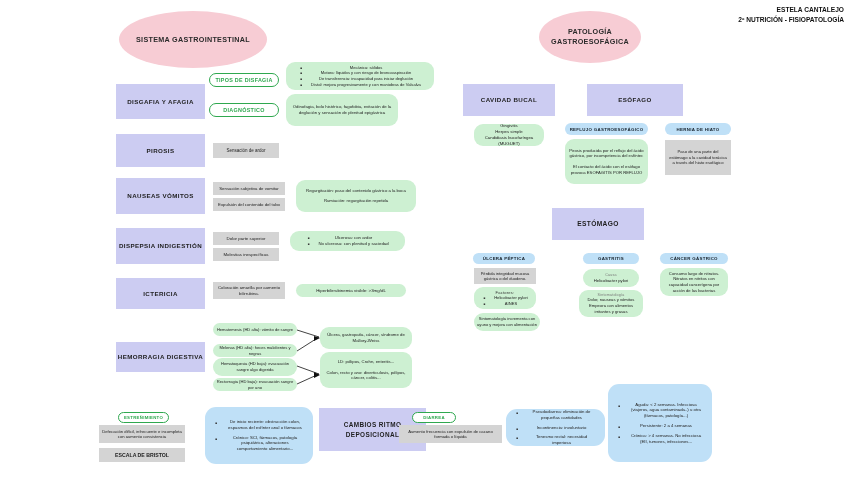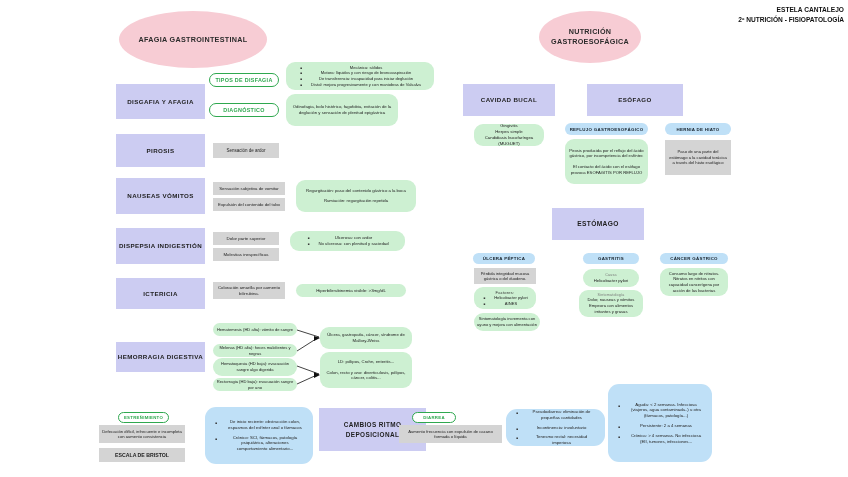--- a/index.html
+++ b/index.html
@@ -46,21 +46,21 @@
   <polygon points="314,336 320,338 314,341" fill="#111"></polygon>
   <polygon points="314,372 320,375 314,378" fill="#111"></polygon>
 </svg>
 
 <div class="n credit" style="left:690px;top:5px;width:154px;">
   <div>ESTELA CANTALEJO</div>
   <div>2º NUTRICIÓN - FISIOPATOLOGÍA</div>
 </div>
 
 <div class="n ellipse" style="left:119px;top:11px;width:148px;height:57px;font-size:7.2px;">
-  <span>AFAGIA GASTROINTESTINAL</span>
+  <span>SISTEMA GASTROINTESTINAL</span>
 </div>
 
 <div class="n hdr" style="left:116px;top:84px;width:89px;height:35px;font-size:6.2px;">
   <span>DISGAFIA Y AFAGIA</span>
 </div>
 <div class="n pill-o" style="left:209px;top:73px;width:70px;height:14px;font-size:5.4px;">
   <span>TIPOS DE DISFAGIA</span>
 </div>
 <div class="n green" style="left:286px;top:62px;width:148px;height:28px;font-size:4.1px;padding:2px 3px;">
   <ul class="ul">
@@ -180,21 +180,21 @@
 </div>
 <div class="n blue" style="left:608px;top:384px;width:104px;height:78px;font-size:4.3px;padding:3px 4px;">
   <ul class="ulL">
     <li>Aguda: &lt; 2 semanas. Infecciosa (viajeros, agua contaminada..) u otra (fármacos, patología...)</li>
     <li>Persistente: 2 a 4 semanas</li>
     <li>Crónica: &gt; 4 semanas. No infecciosa (EII, tumores, infecciones...</li>
   </ul>
 </div>
 
 <div class="n ellipse" style="left:539px;top:11px;width:102px;height:52px;font-size:7.2px;">
-  <span>NUTRICIÓN GASTROESOFÁGICA</span>
+  <span>PATOLOGÍA GASTROESOFÁGICA</span>
 </div>
 
 <div class="n hdr" style="left:463px;top:84px;width:92px;height:32px;font-size:6.2px;">
   <span>CAVIDAD BUCAL</span>
 </div>
 <div class="n green" style="left:474px;top:124px;width:70px;height:22px;font-size:4.3px;">
   <span>Gingivitis</span>
   <span>Herpes simple</span>
   <span>Candidiasis bucofaríngea (MUGUET)</span>
 </div>

